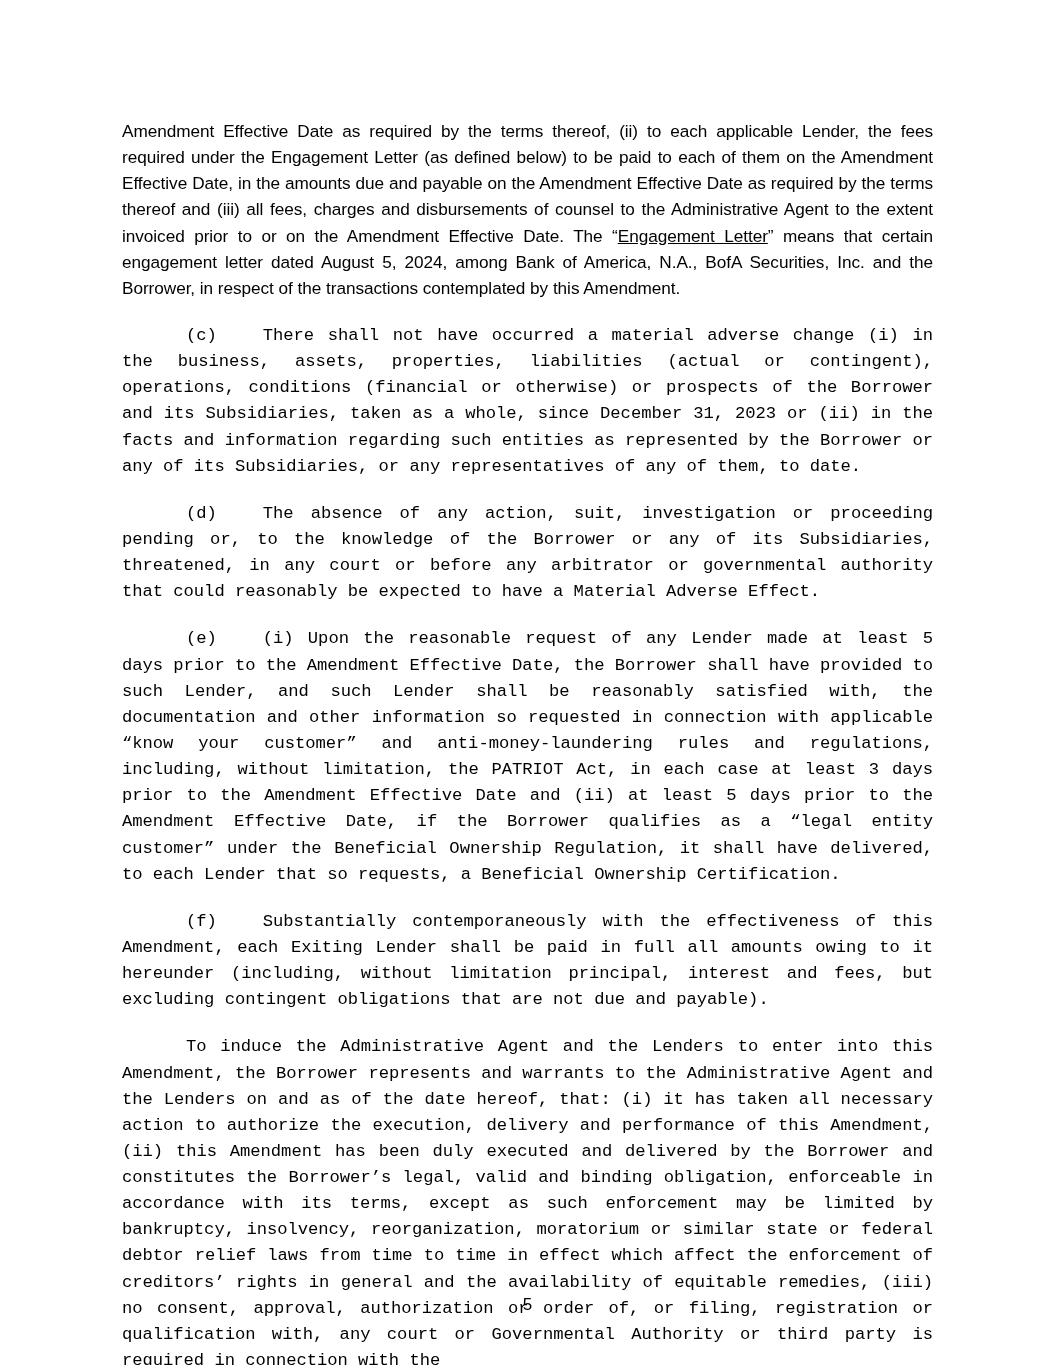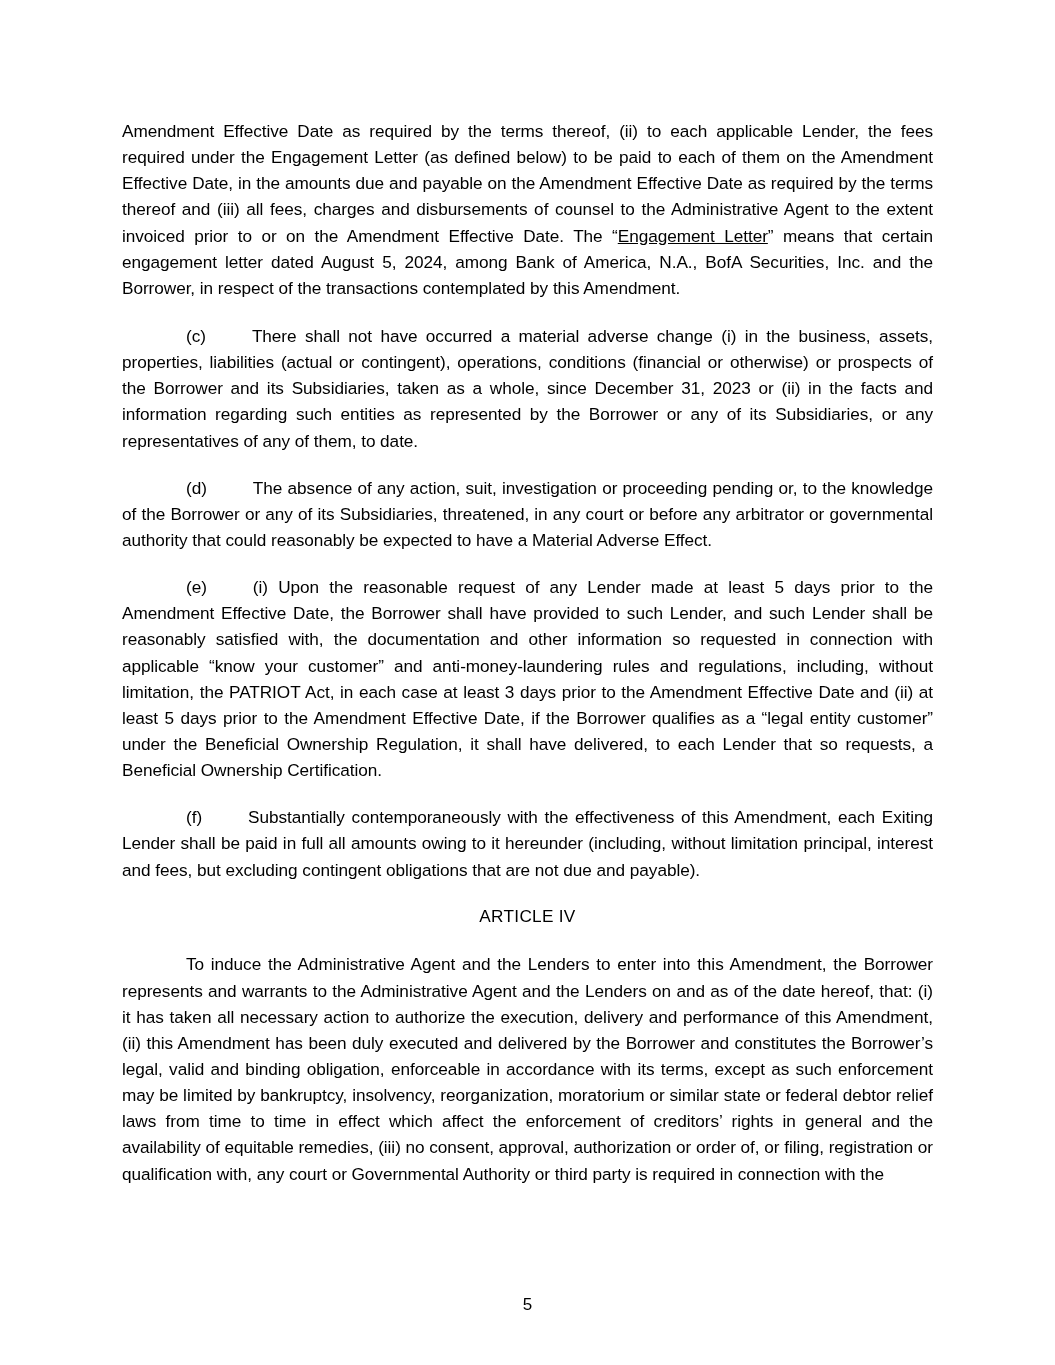--- a/index.html
+++ b/index.html
@@ -27,20 +27,21 @@
     line-height: 1.52;
     text-align: justify;
     margin: 0 0 21px 0;
     letter-spacing: -0.05px;
   }
   .para.first {
     margin-bottom: 22px;
   }
   .indent-first {
     text-indent: 64px;
+    font-family: Liberation Mono, monospace;
   }
   .u {
     text-decoration: underline;
   }
   .lead-gap {
     display: inline-block;
     width: 46px;
   }
   .heading {
     text-align: center;
@@ -73,20 +74,19 @@
   <p class="para first"><span>Amendment Effective Date as required by the terms thereof, (ii) to each applicable Lender, the fees required under the Engagement Letter (as defined below) to be paid to each of them on the Amendment Effective Date, in the amounts due and payable on the Amendment Effective Date as required by the terms thereof and (iii) all fees, charges and disbursements of counsel to the Administrative Agent to the extent invoiced prior to or on the Amendment Effective Date.  The “</span><span class="u">Engagement Letter</span><span>” means that certain engagement letter dated August 5, 2024, among Bank of America, N.A., BofA Securities, Inc. and the Borrower, in respect of the transactions contemplated by this Amendment.</span></p>
 
   <p class="para indent-first"><span>(c)</span><span class="lead-gap"></span><span>There shall not have occurred a material adverse change (i) in the business, assets, properties, liabilities (actual or contingent), operations, conditions (financial or otherwise) or prospects of the Borrower and its Subsidiaries, taken as a whole, since December 31, 2023 or (ii) in the facts and information regarding such entities as represented by the Borrower or any of its Subsidiaries, or any representatives of any of them, to date.</span></p>
 
   <p class="para indent-first"><span>(d)</span><span class="lead-gap"></span><span>The absence of any action, suit, investigation or proceeding pending or, to the knowledge of the Borrower or any of its Subsidiaries, threatened, in any court or before any arbitrator or governmental authority that could reasonably be expected to have a Material Adverse Effect.</span></p>
 
   <p class="para indent-first"><span>(e)</span><span class="lead-gap"></span><span>(i) Upon the reasonable request of any Lender made at least 5 days prior to the Amendment Effective Date, the Borrower shall have provided to such Lender, and such Lender shall be reasonably satisfied with, the documentation and other information so requested in connection with applicable “know your customer” and anti-money-laundering rules and regulations, including, without limitation, the PATRIOT Act, in each case at least 3 days prior to the Amendment Effective Date and (ii) at least 5 days prior to the Amendment Effective Date, if the Borrower qualifies as a “legal entity customer” under the Beneficial Ownership Regulation, it shall have delivered, to each Lender that so requests, a Beneficial Ownership Certification.</span></p>
 
   <p class="para indent-first"><span>(f)</span><span class="lead-gap"></span><span>Substantially contemporaneously with the effectiveness of this Amendment, each Exiting Lender shall be paid in full all amounts owing to it hereunder (including, without limitation principal, interest and fees, but excluding contingent obligations that are not due and payable).</span></p>
 
-  <p class="heading article">ARTICLE IV</p>
 
 
   <p class="para indent-first body-block">To induce the Administrative Agent and the Lenders to enter into this Amendment, the Borrower represents and warrants to the Administrative Agent and the Lenders on and as of the date hereof, that: (i) it has taken all necessary action to authorize the execution, delivery and performance of this Amendment, (ii) this Amendment has been duly executed and delivered by the Borrower and constitutes the Borrower’s legal, valid and binding obligation, enforceable in accordance with its terms, except as such enforcement may be limited by bankruptcy, insolvency, reorganization, moratorium or similar state or federal debtor relief laws from time to time in effect which affect the enforcement of creditors’ rights in general and the availability of equitable remedies, (iii) no consent, approval, authorization or order of, or filing, registration or qualification with, any court or Governmental Authority or third party is required in connection with the</p>
 
   <div class="page-number">5</div>
 
 </div>
 
 </body></html>

